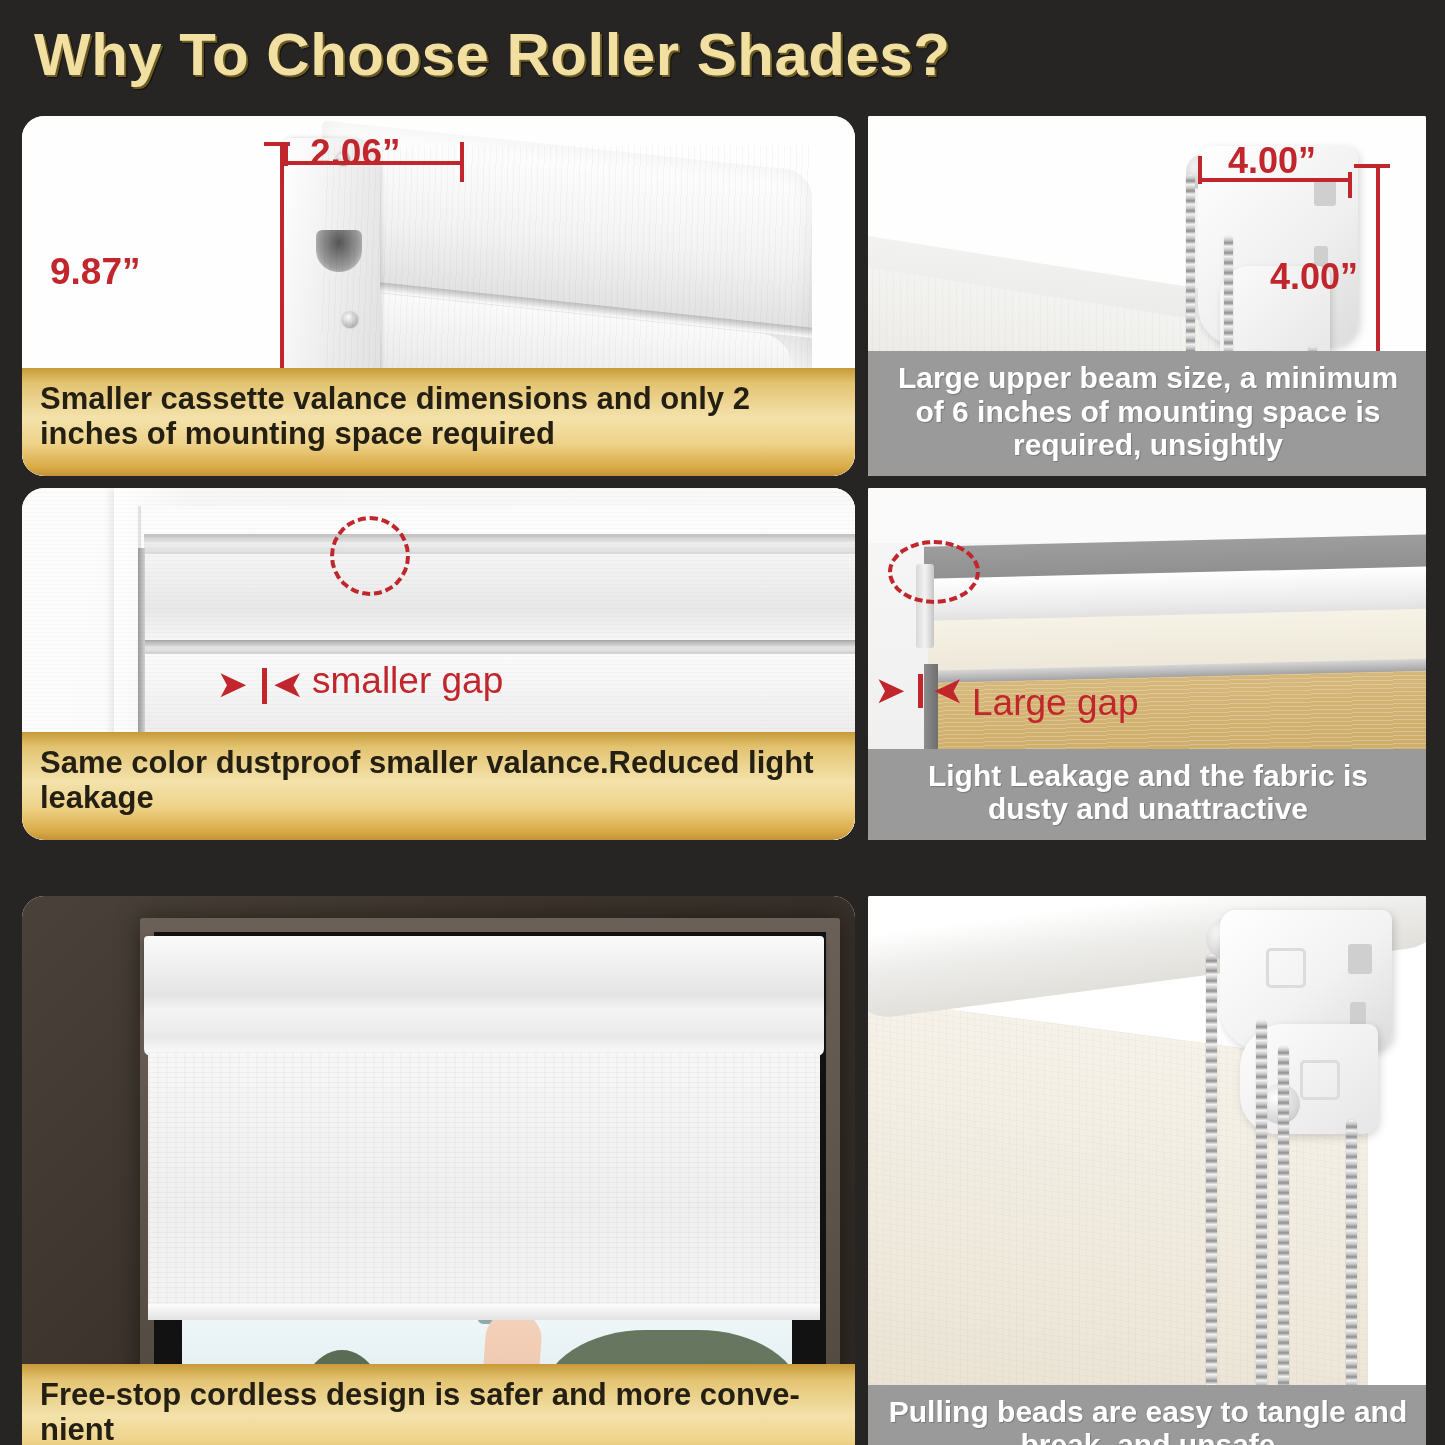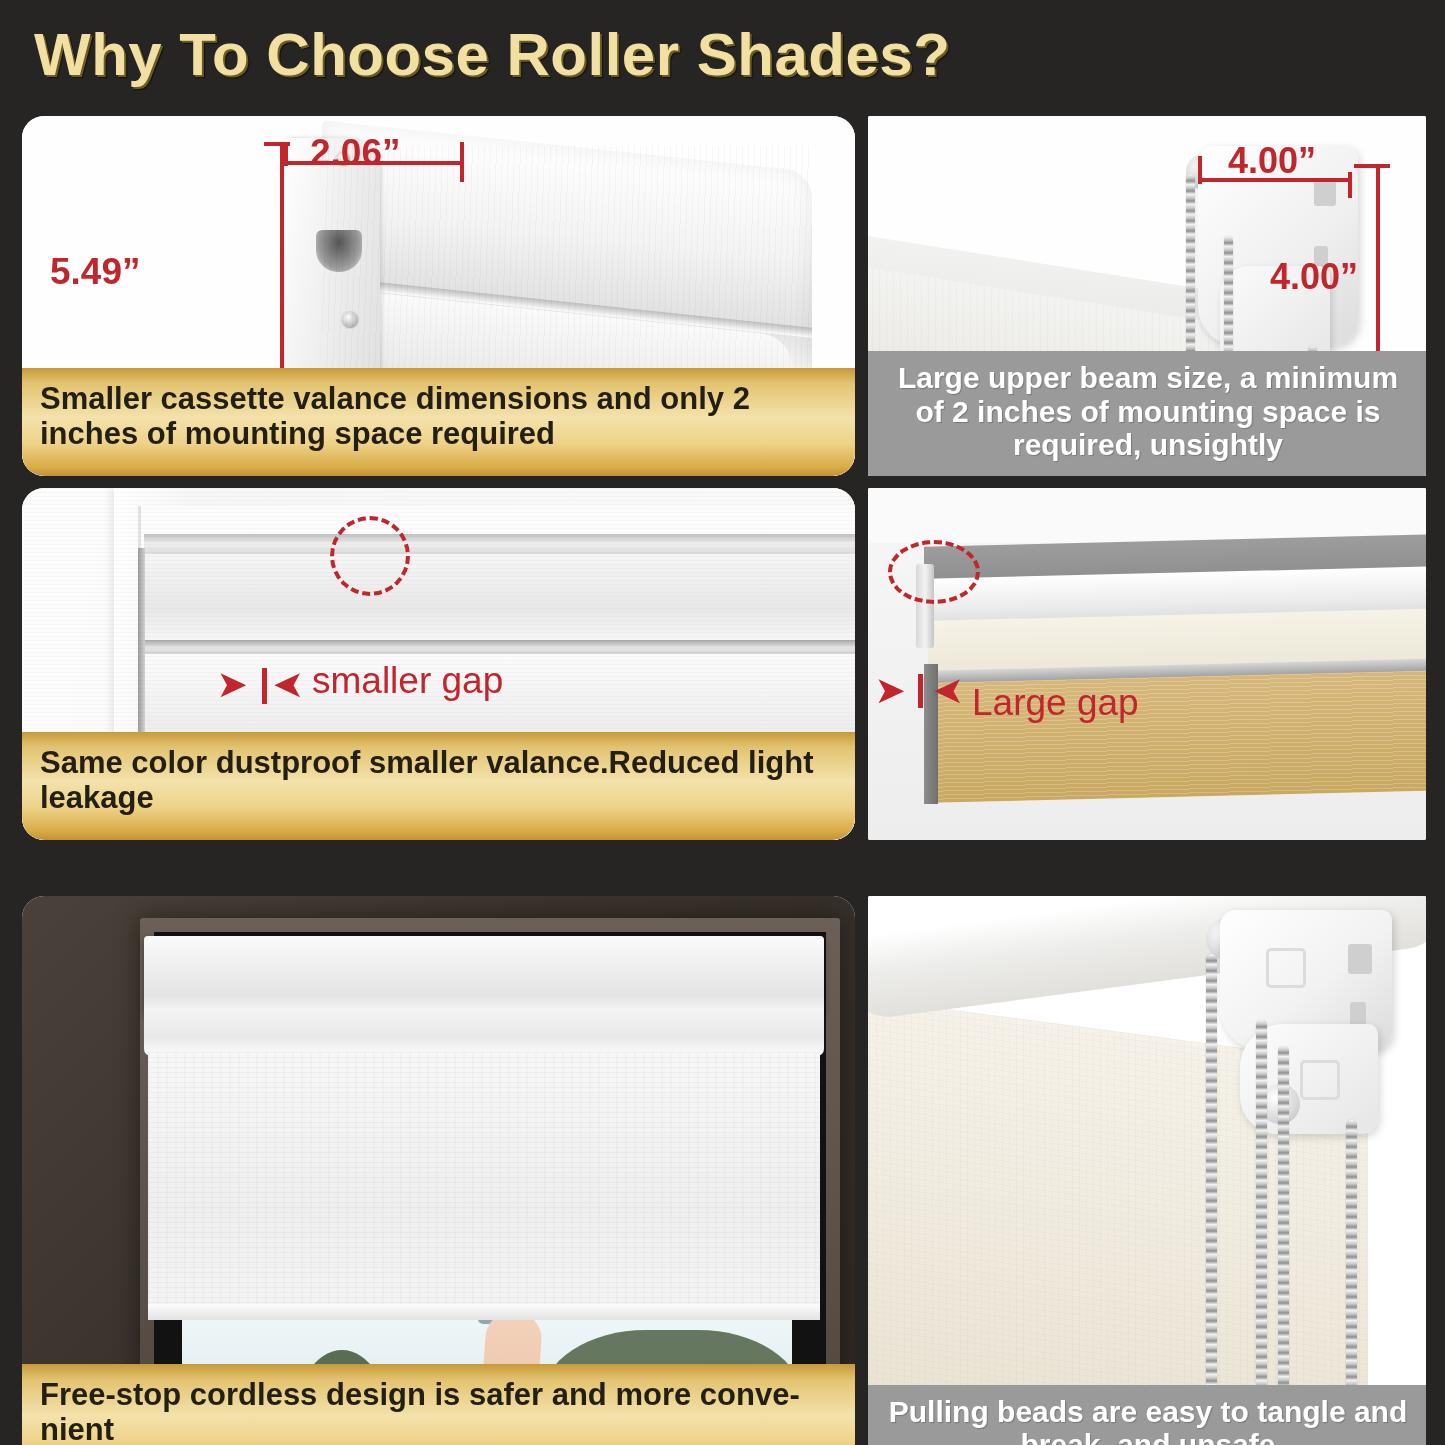--- a/index.html
+++ b/index.html
@@ -378,21 +378,21 @@
            background:repeating-linear-gradient(92deg, rgba(0,0,0,.03) 0 1px, rgba(255,255,255,0) 1px 6px);"></div>
 
       <div class="dimline" style="left:262px;top:45px;width:180px;height:4px;"></div>
       <div class="dimline" style="left:262px;top:26px;width:4px;height:24px;"></div>
       <div class="dimline" style="left:438px;top:26px;width:4px;height:40px;"></div>
       <div class="dimlbl" style="left:288px;top:16px;font-size:37px;">2.06”</div>
 
       <div class="dimline" style="left:258px;top:26px;width:4px;height:306px;"></div>
       <div class="dimline" style="left:242px;top:26px;width:26px;height:4px;"></div>
       <div class="dimline" style="left:242px;top:328px;width:26px;height:4px;"></div>
-      <div class="dimlbl" style="left:28px;top:135px;font-size:37px;">5.49”</div>
+      <div class="dimlbl" style="left:28px;top:135px;font-size:37px;">9.87”</div>
     </div>
     <div class="cap gold r1gold">Smaller cassette valance dimensions and only 2 inches of mounting space required</div>
   </div>
 
   <div class="panel right r1 col-r">
     <div class="photo">
       <div class="studio"></div>
       <div class="p2-fabric-top"></div>
       <div class="p2-tan"></div>
       <div class="p2-fabric" style="background:
@@ -411,21 +411,21 @@
       <div class="dimline" style="left:332px;top:62px;width:152px;height:4px;"></div>
       <div class="dimline" style="left:330px;top:40px;width:4px;height:28px;"></div>
       <div class="dimline" style="left:480px;top:56px;width:4px;height:26px;"></div>
       <div class="dimlbl" style="left:360px;top:24px;font-size:36px;">4.00”</div>
 
       <div class="dimline" style="left:508px;top:48px;width:4px;height:250px;"></div>
       <div class="dimline" style="left:486px;top:48px;width:36px;height:4px;"></div>
       <div class="dimline" style="left:486px;top:294px;width:36px;height:4px;"></div>
       <div class="dimlbl" style="left:402px;top:140px;font-size:36px;">4.00”</div>
     </div>
-    <div class="cap gray">Large upper beam size, a minimum of 2 inches of mounting space is required, unsightly</div>
+    <div class="cap gray">Large upper beam size, a minimum of 6 inches of mounting space is required, unsightly</div>
   </div>
 
   <div class="panel left r2 col-l">
     <div class="photo">
       <div class="p3-wall"></div>
       <div class="p3-frame"></div>
       <div class="p3-frame-in"></div>
       <div class="p3-cassette"></div>
       <div class="p3-shade-a"></div>
       <div class="p3-rail"></div>
@@ -455,20 +455,21 @@
       <div class="p4-gapbar"></div>
       <div class="p4-clip"></div>
 
       <div class="dashcircle" style="left:20px;top:52px;width:84px;height:56px;"></div>
 
       <div class="dimline" style="left:50px;top:186px;width:5px;height:34px;"></div>
       <div class="dimlbl" style="left:8px;top:185px;font-size:34px;line-height:34px;">➤</div>
       <div class="dimlbl" style="left:66px;top:185px;font-size:34px;line-height:34px;transform:scaleX(-1);">➤</div>
       <div class="dimlbl" style="left:104px;top:194px;font-size:37px;font-weight:normal;">Large gap</div>
     </div>
+    <div class="cap gray">Light Leakage and the fabric is dusty and unattractive</div>
   </div>
 
   <div class="panel left r3 col-l">
     <div class="photo">
       <div class="p5-room"></div>
       <div class="p5-winframe"></div>
       <div class="p5-winin"></div>
       <div class="p5-glass">
         <div class="p5-sky"></div>
         <div class="p5-tree" style="left:18px;top:56px;width:120px;height:130px;"></div>

